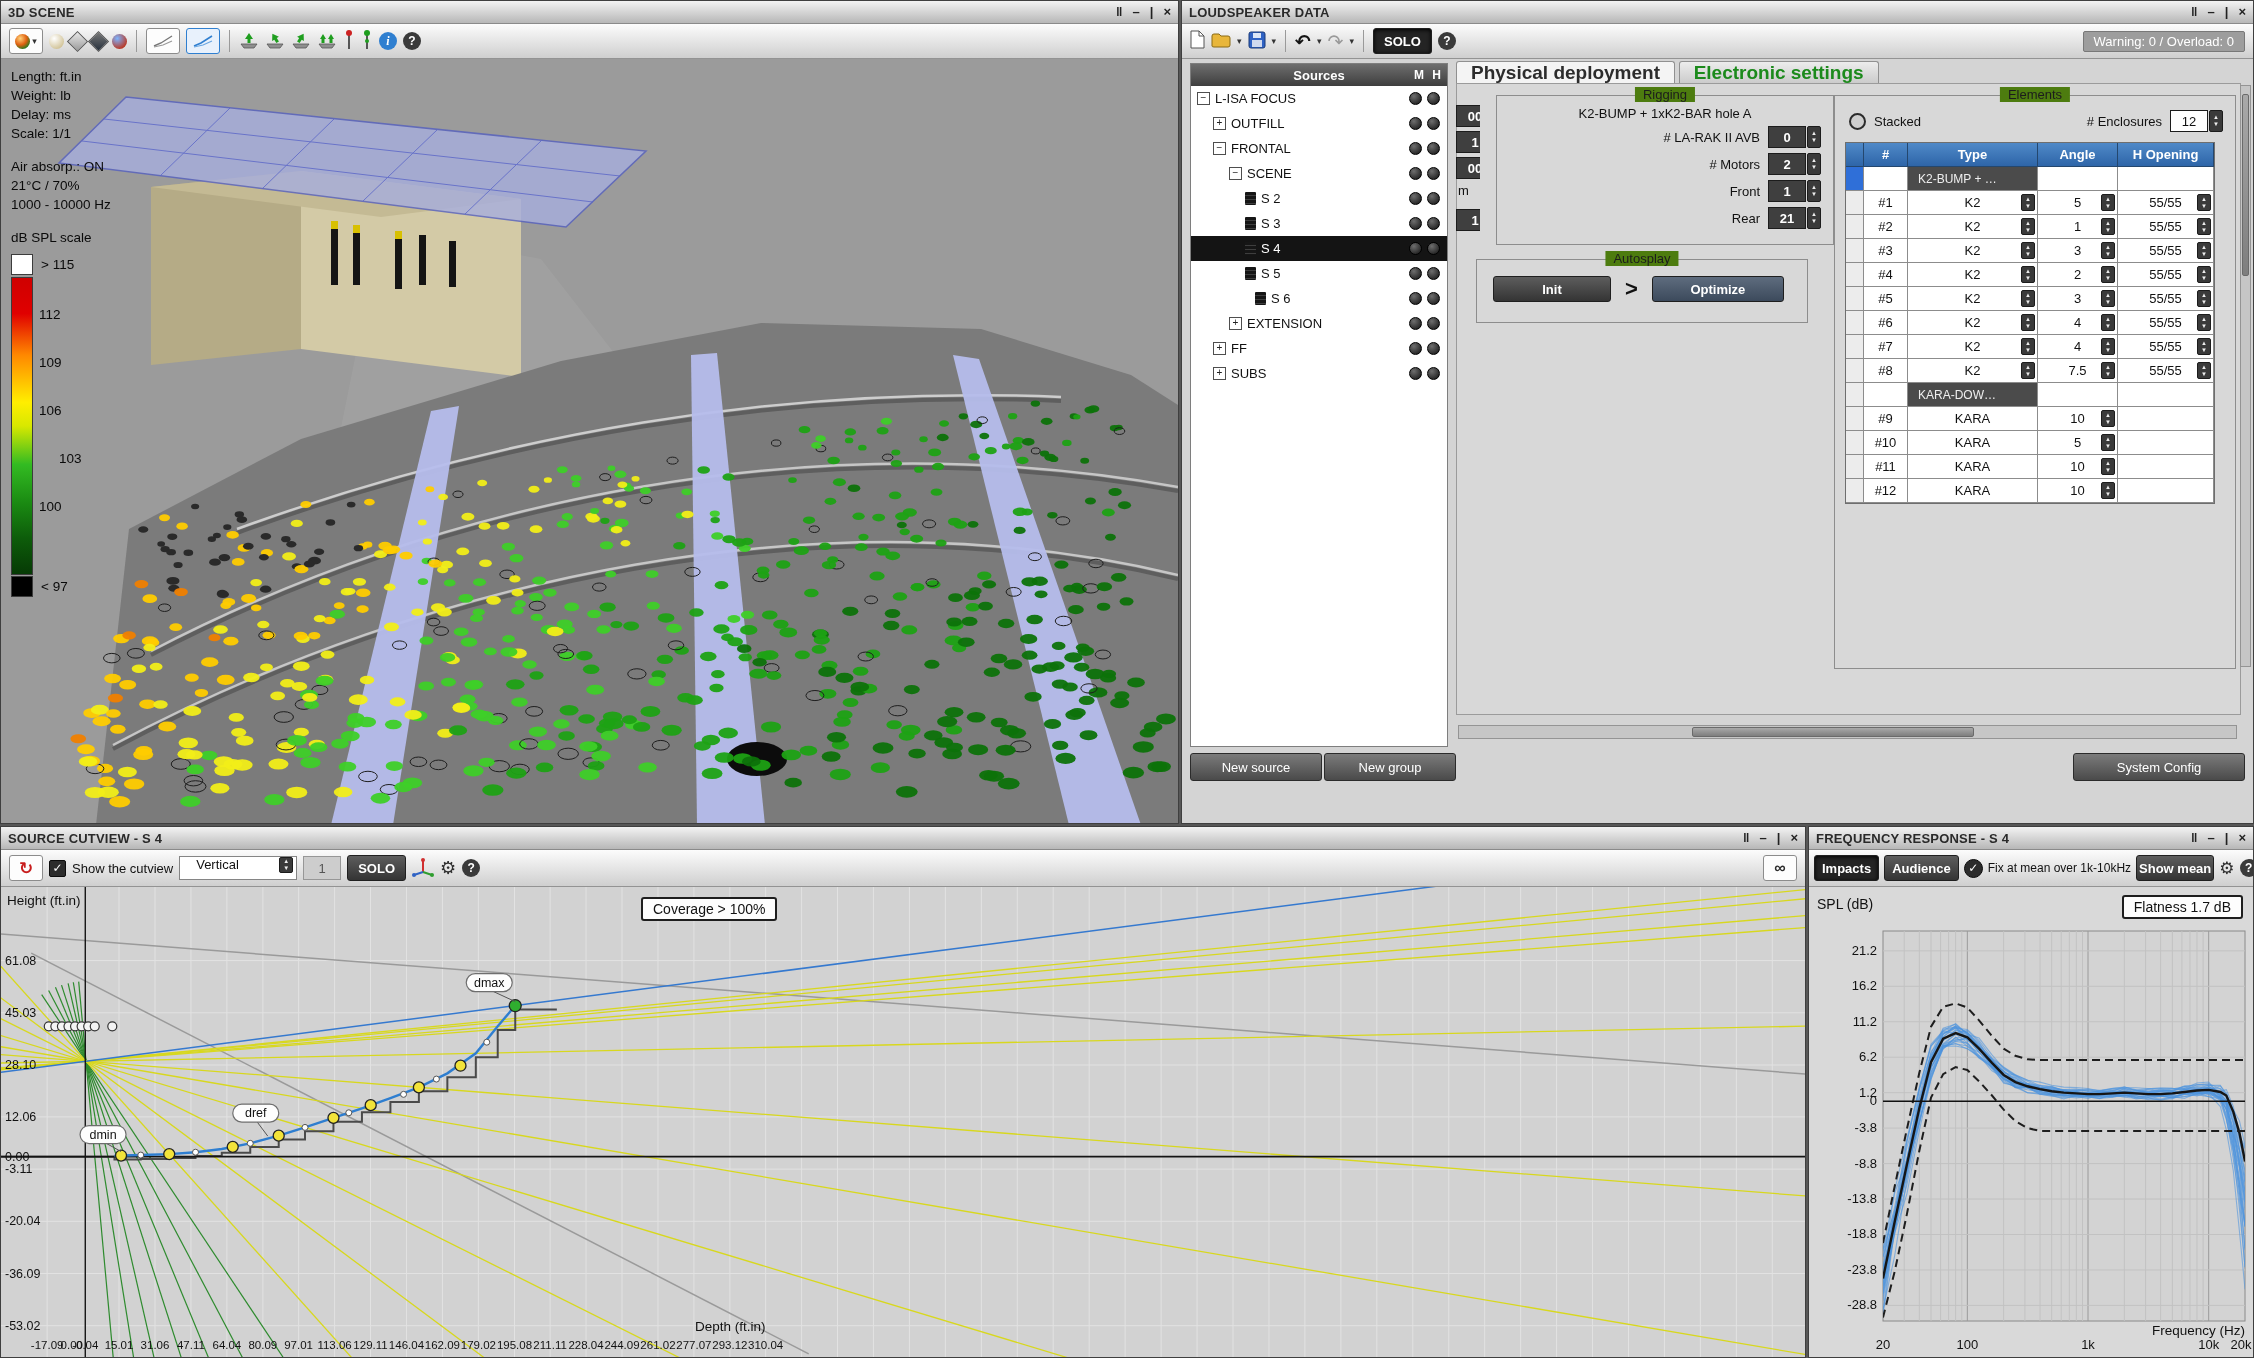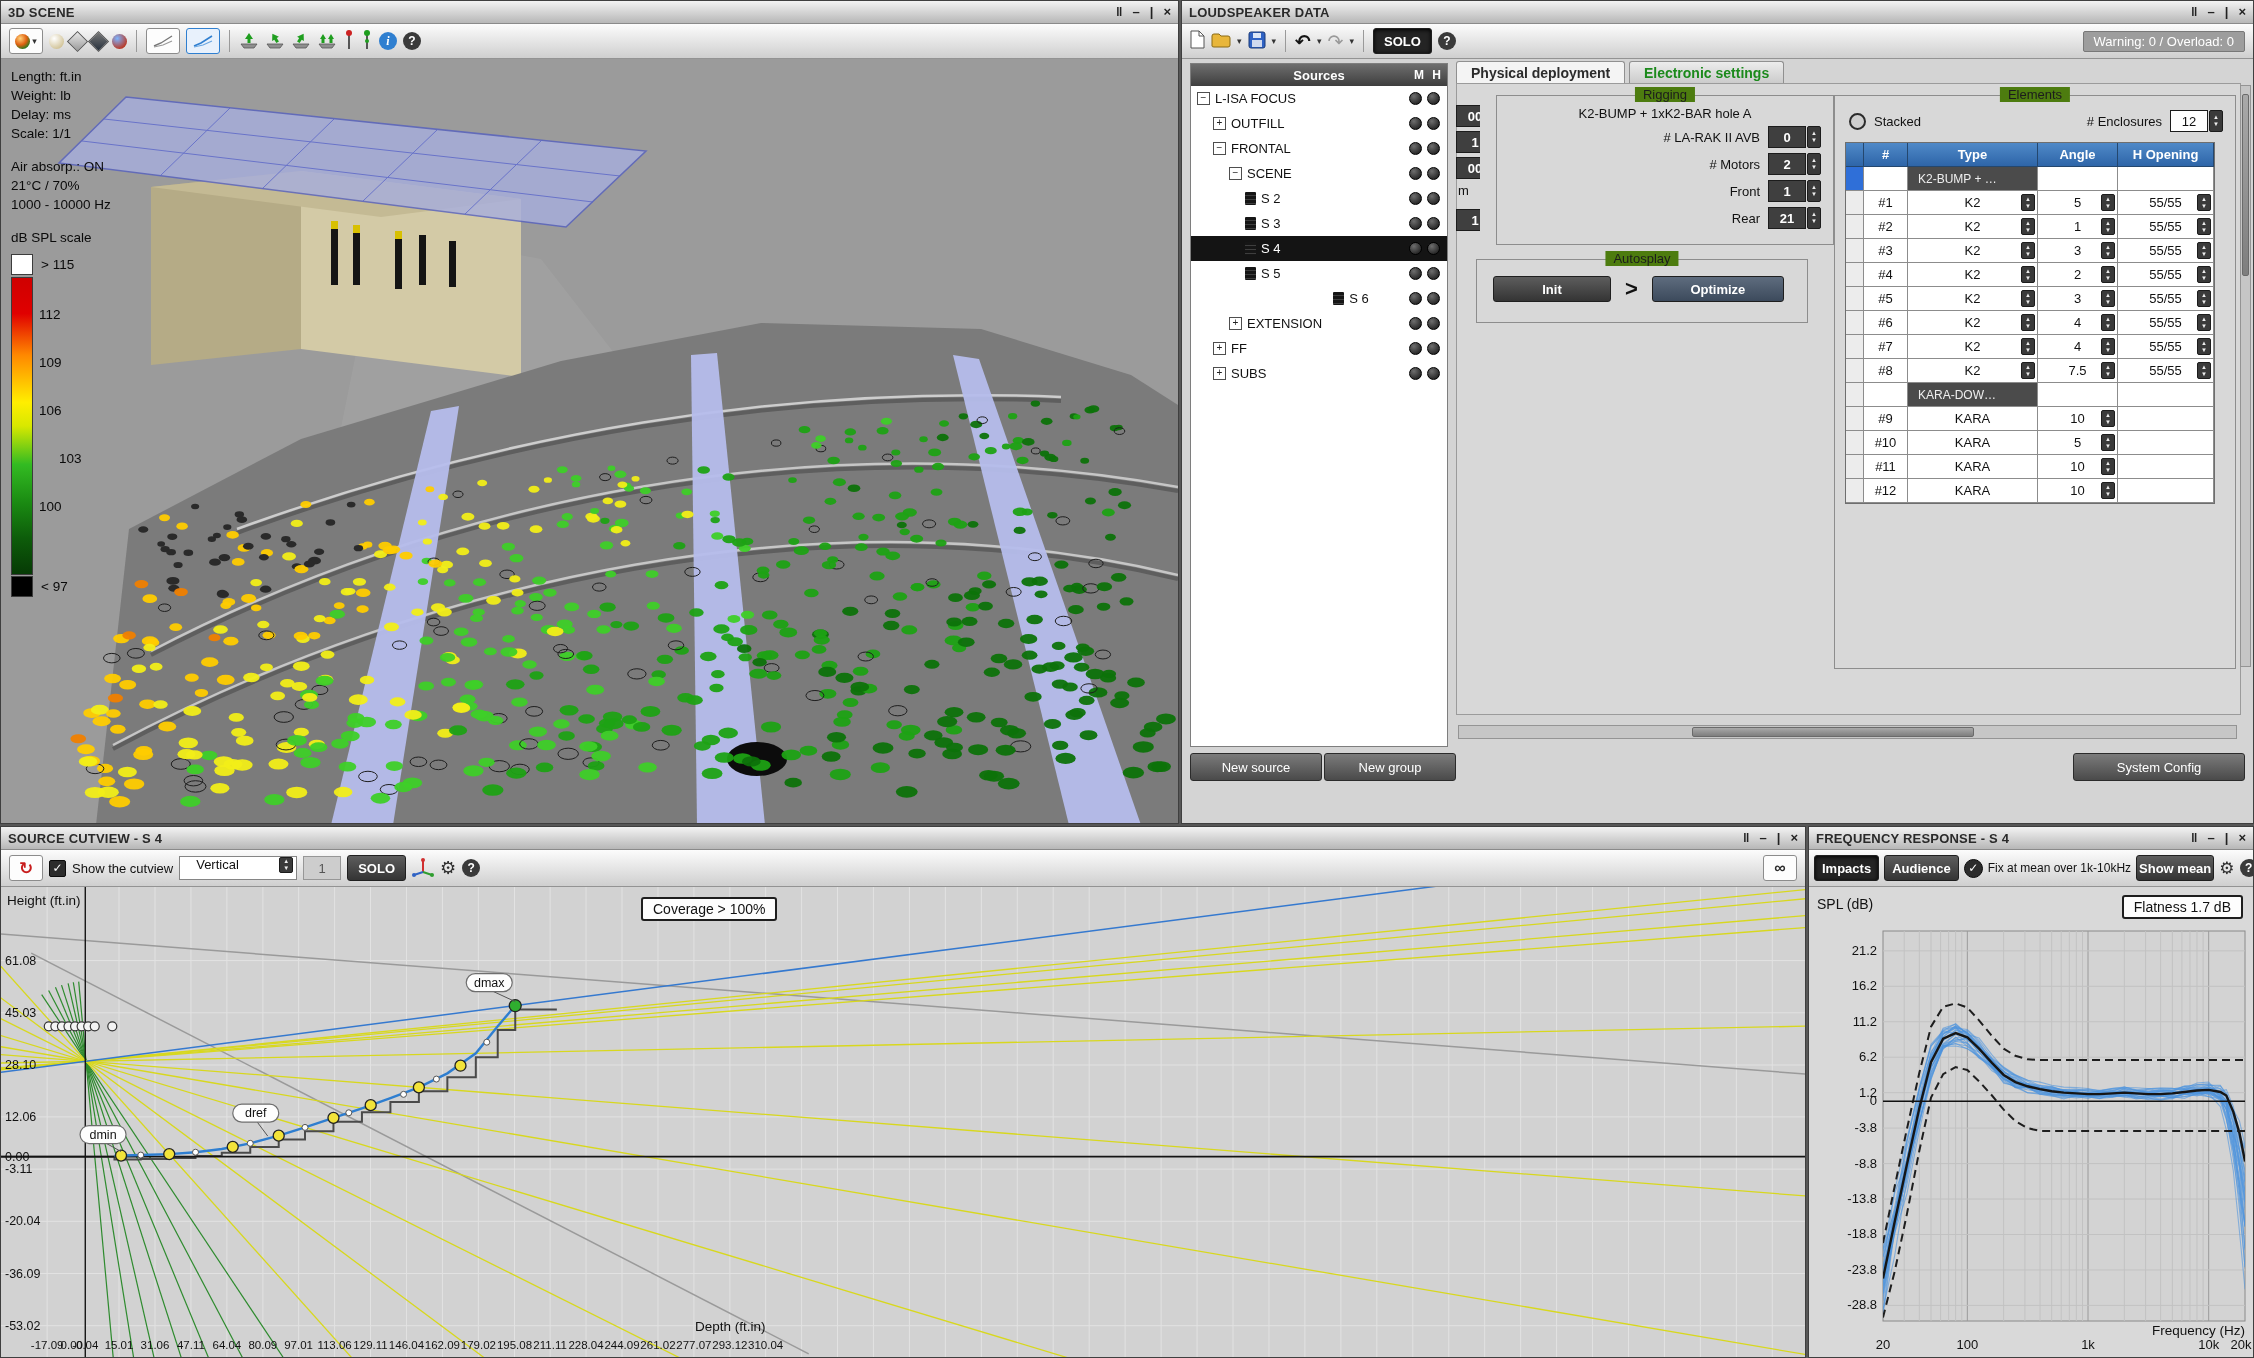--- a/index.html
+++ b/index.html
@@ -57,21 +57,21 @@
   #tree{position:absolute;left:8px;top:4px;width:256px;height:682px;background:#fff;border:1px solid #7e7e7e;overflow:hidden}
   .tree-head{height:22px;background:linear-gradient(#6e6e6e,#3e3e3e);color:#fff;font-weight:bold;display:flex;align-items:center;justify-content:center;position:relative}
   .tree-head .mh-m{position:absolute;right:23px;font-size:12px}
   .tree-head .mh-h{position:absolute;right:6px;font-size:12px}
   .tree-row{height:25px;display:flex;align-items:center;position:relative;background:#fff;color:#111}
   .tree-row.sel{background:#141414;color:#fff}
   .exp{width:11px;height:11px;border:1px solid #4e4e4e;background:#fff;color:#222;font-size:10px;line-height:9px;text-align:center;margin-right:5px;flex:none}
   .spk{width:11px;height:13px;background:repeating-linear-gradient(#161616 0 3px,#3e3e3e 3px 4px);margin-right:5px;border-radius:1px;flex:none}
   .dot{position:absolute;width:11px;height:11px;border-radius:50%;background:radial-gradient(circle at 35% 30%,#6e6e6e,#101010);border:1px solid #000}
   .dot.m{right:25px;top:6px}.dot.h{right:7px;top:6px}
-  .tab{height:22px;padding:0 14px;display:inline-flex;align-items:center;font-size:14px;background:linear-gradient(#ececec,#cacaca);border:1px solid #909090;border-bottom:none;border-radius:3px 3px 0 0;color:#2c2c2c}
+  .tab{height:22px;padding:0 14px;display:inline-flex;align-items:center;font-size:19px;background:linear-gradient(#ececec,#cacaca);border:1px solid #909090;border-bottom:none;border-radius:3px 3px 0 0;color:#2c2c2c}
   .tab.active{background:#f4f4f4;font-weight:bold}
   .tab.green{color:#1c8a1c;font-weight:bold}
   #content-frame{position:absolute;left:274px;top:24px;right:12px;bottom:108px;background:#d8d8d8;border:1px solid #9b9b9b}
   .group{position:absolute;border:1px solid #8d8d8d}
   .gtitle{position:absolute;top:-9px;left:50%;transform:translateX(-50%);background:#4d7c0f;padding:0 8px;font-size:13px;color:#1c1c1c;white-space:nowrap}
   .rig-row{display:flex;align-items:center;justify-content:flex-end;gap:8px;margin:5px 12px 0 0;height:22px}
   .rig-lab{font-size:13px}
   .frag{position:absolute;left:0;width:24px;overflow:hidden}
   #elements-table{position:absolute;left:10px;top:46px;border:1px solid #6e6e6e;background:#fff}
   .et-row{display:grid;grid-template-columns:18px 44px 130px 80px 96px;height:24px}
@@ -942,21 +942,21 @@
             <span>S 4</span>
             <span class="dot m"></span>
             <span class="dot h"></span>
           </div>
           <div class="tree-row" style="padding-left: 54px;">
             <span class="spk"></span>
             <span>S 5</span>
             <span class="dot m"></span>
             <span class="dot h"></span>
           </div>
-          <div class="tree-row" style="padding-left: 64px; justify-content: center;">
+          <div class="tree-row" style="padding-left: 64px;">
             <span class="spk"></span>
             <span>S 6</span>
             <span class="dot m"></span>
             <span class="dot h"></span>
           </div>
           <div class="tree-row" style="padding-left: 38px;">
             <span class="exp">+</span>
             <span>EXTENSION</span>
             <span class="dot m"></span>
             <span class="dot h"></span>

